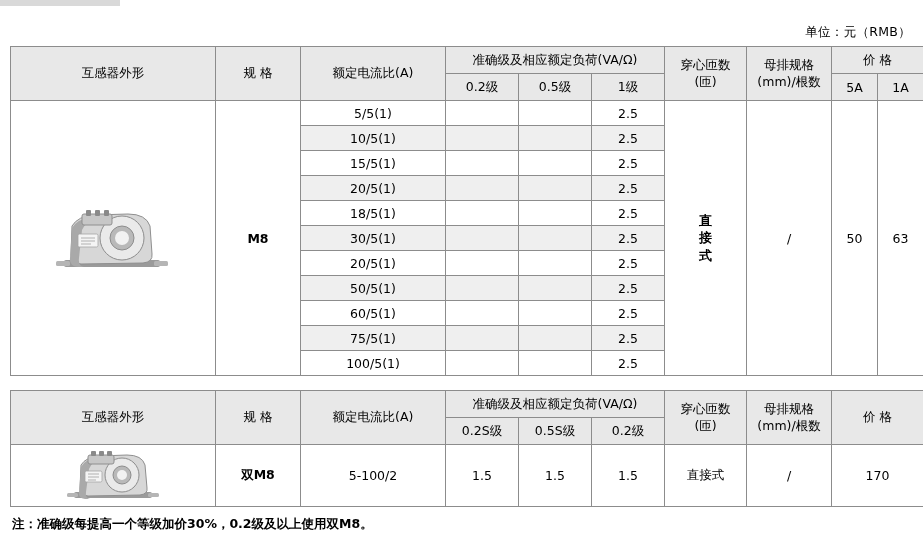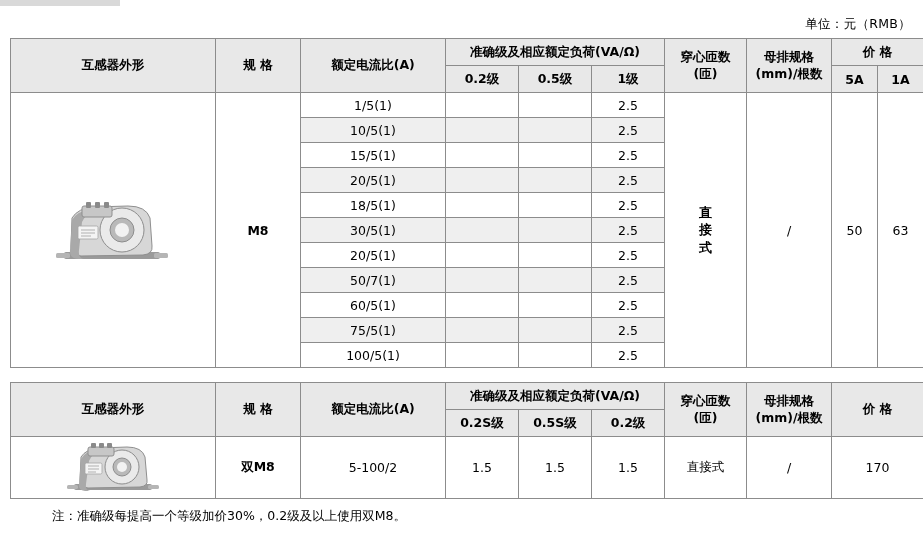--- a/index.html
+++ b/index.html
@@ -13,21 +13,21 @@
     font-family: "DejaVu Sans", "Liberation Sans", sans-serif;
     color: #1a1a1a;
     position: relative;
     overflow: hidden;
   }
   .page {
     width: 923px;
     height: 526px;
     position: relative;
     box-sizing: border-box;
-    padding: 8px 10px;
+    padding: 16px 10px;
   }
   .top-strip {
     position: absolute;
     left: 0;
     top: 0;
     width: 120px;
     height: 6px;
     background: #d9d9d9;
   }
   .unit-line {
@@ -46,21 +46,21 @@
   table.pricetable th,
   table.pricetable td {
     border: 1px solid #8c8c8c;
     text-align: center;
     vertical-align: middle;
     padding: 0;
     color: #000;
   }
   table.pricetable thead th {
     background: #e8e8e8;
-    font-weight: bold;
+    font-weight: normal;
     height: 26px;
     font-size: 12.5px;
   }
   table.pricetable thead th.tall {
     height: 52px;
   }
   .row-h {
     height: 25px;
   }
   .stripe {
@@ -81,24 +81,23 @@
   }
   .ct-img {
     display: block;
     margin: 0 auto;
   }
   .gap {
     height: 14px;
   }
   .note {
     font-size: 12.5px;
-    font-weight: normal;
+    font-weight: bold;
     padding: 9px 2px 0 2px;
     color: #000;
-    margin-left: 40px;
   }
 </style>
 </head>
 <body>
 
 <div class="page">
 
   <div class="top-strip"></div>
 
   <div class="unit-line">单位：元（RMB）</div>
@@ -164,21 +163,21 @@
               <rect x="66" y="12" width="5" height="6" rx="1" fill="#8a8a8a"></rect>
 
               <rect x="40" y="36" width="20" height="13" rx="1.5" fill="#f4f4f4" stroke="#a5a5a5" stroke-width="0.8"></rect>
               <line x1="43" y1="40" x2="57" y2="40" stroke="#b0b0b0" stroke-width="1"></line>
               <line x1="43" y1="43" x2="57" y2="43" stroke="#b0b0b0" stroke-width="1"></line>
               <line x1="43" y1="46" x2="53" y2="46" stroke="#b0b0b0" stroke-width="1"></line>
             </g>
           </svg>
         </td>
         <td rowspan="11" class="spec-cell">M8</td>
-        <td>1/5(1)</td>
+        <td>5/5(1)</td>
         <td></td>
         <td></td>
         <td>2.5</td>
         <td rowspan="11" class="vert-text">
           <span>直<br>接<br>式</span>
         </td>
         <td rowspan="11">/</td>
         <td rowspan="11">50</td>
         <td rowspan="11">63</td>
       </tr>
@@ -213,21 +212,21 @@
         <td></td>
         <td>2.5</td>
       </tr>
       <tr class="row-h">
         <td>20/5(1)</td>
         <td></td>
         <td></td>
         <td>2.5</td>
       </tr>
       <tr class="row-h stripe">
-        <td>50/7(1)</td>
+        <td>50/5(1)</td>
         <td></td>
         <td></td>
         <td>2.5</td>
       </tr>
       <tr class="row-h">
         <td>60/5(1)</td>
         <td></td>
         <td></td>
         <td>2.5</td>
       </tr>

